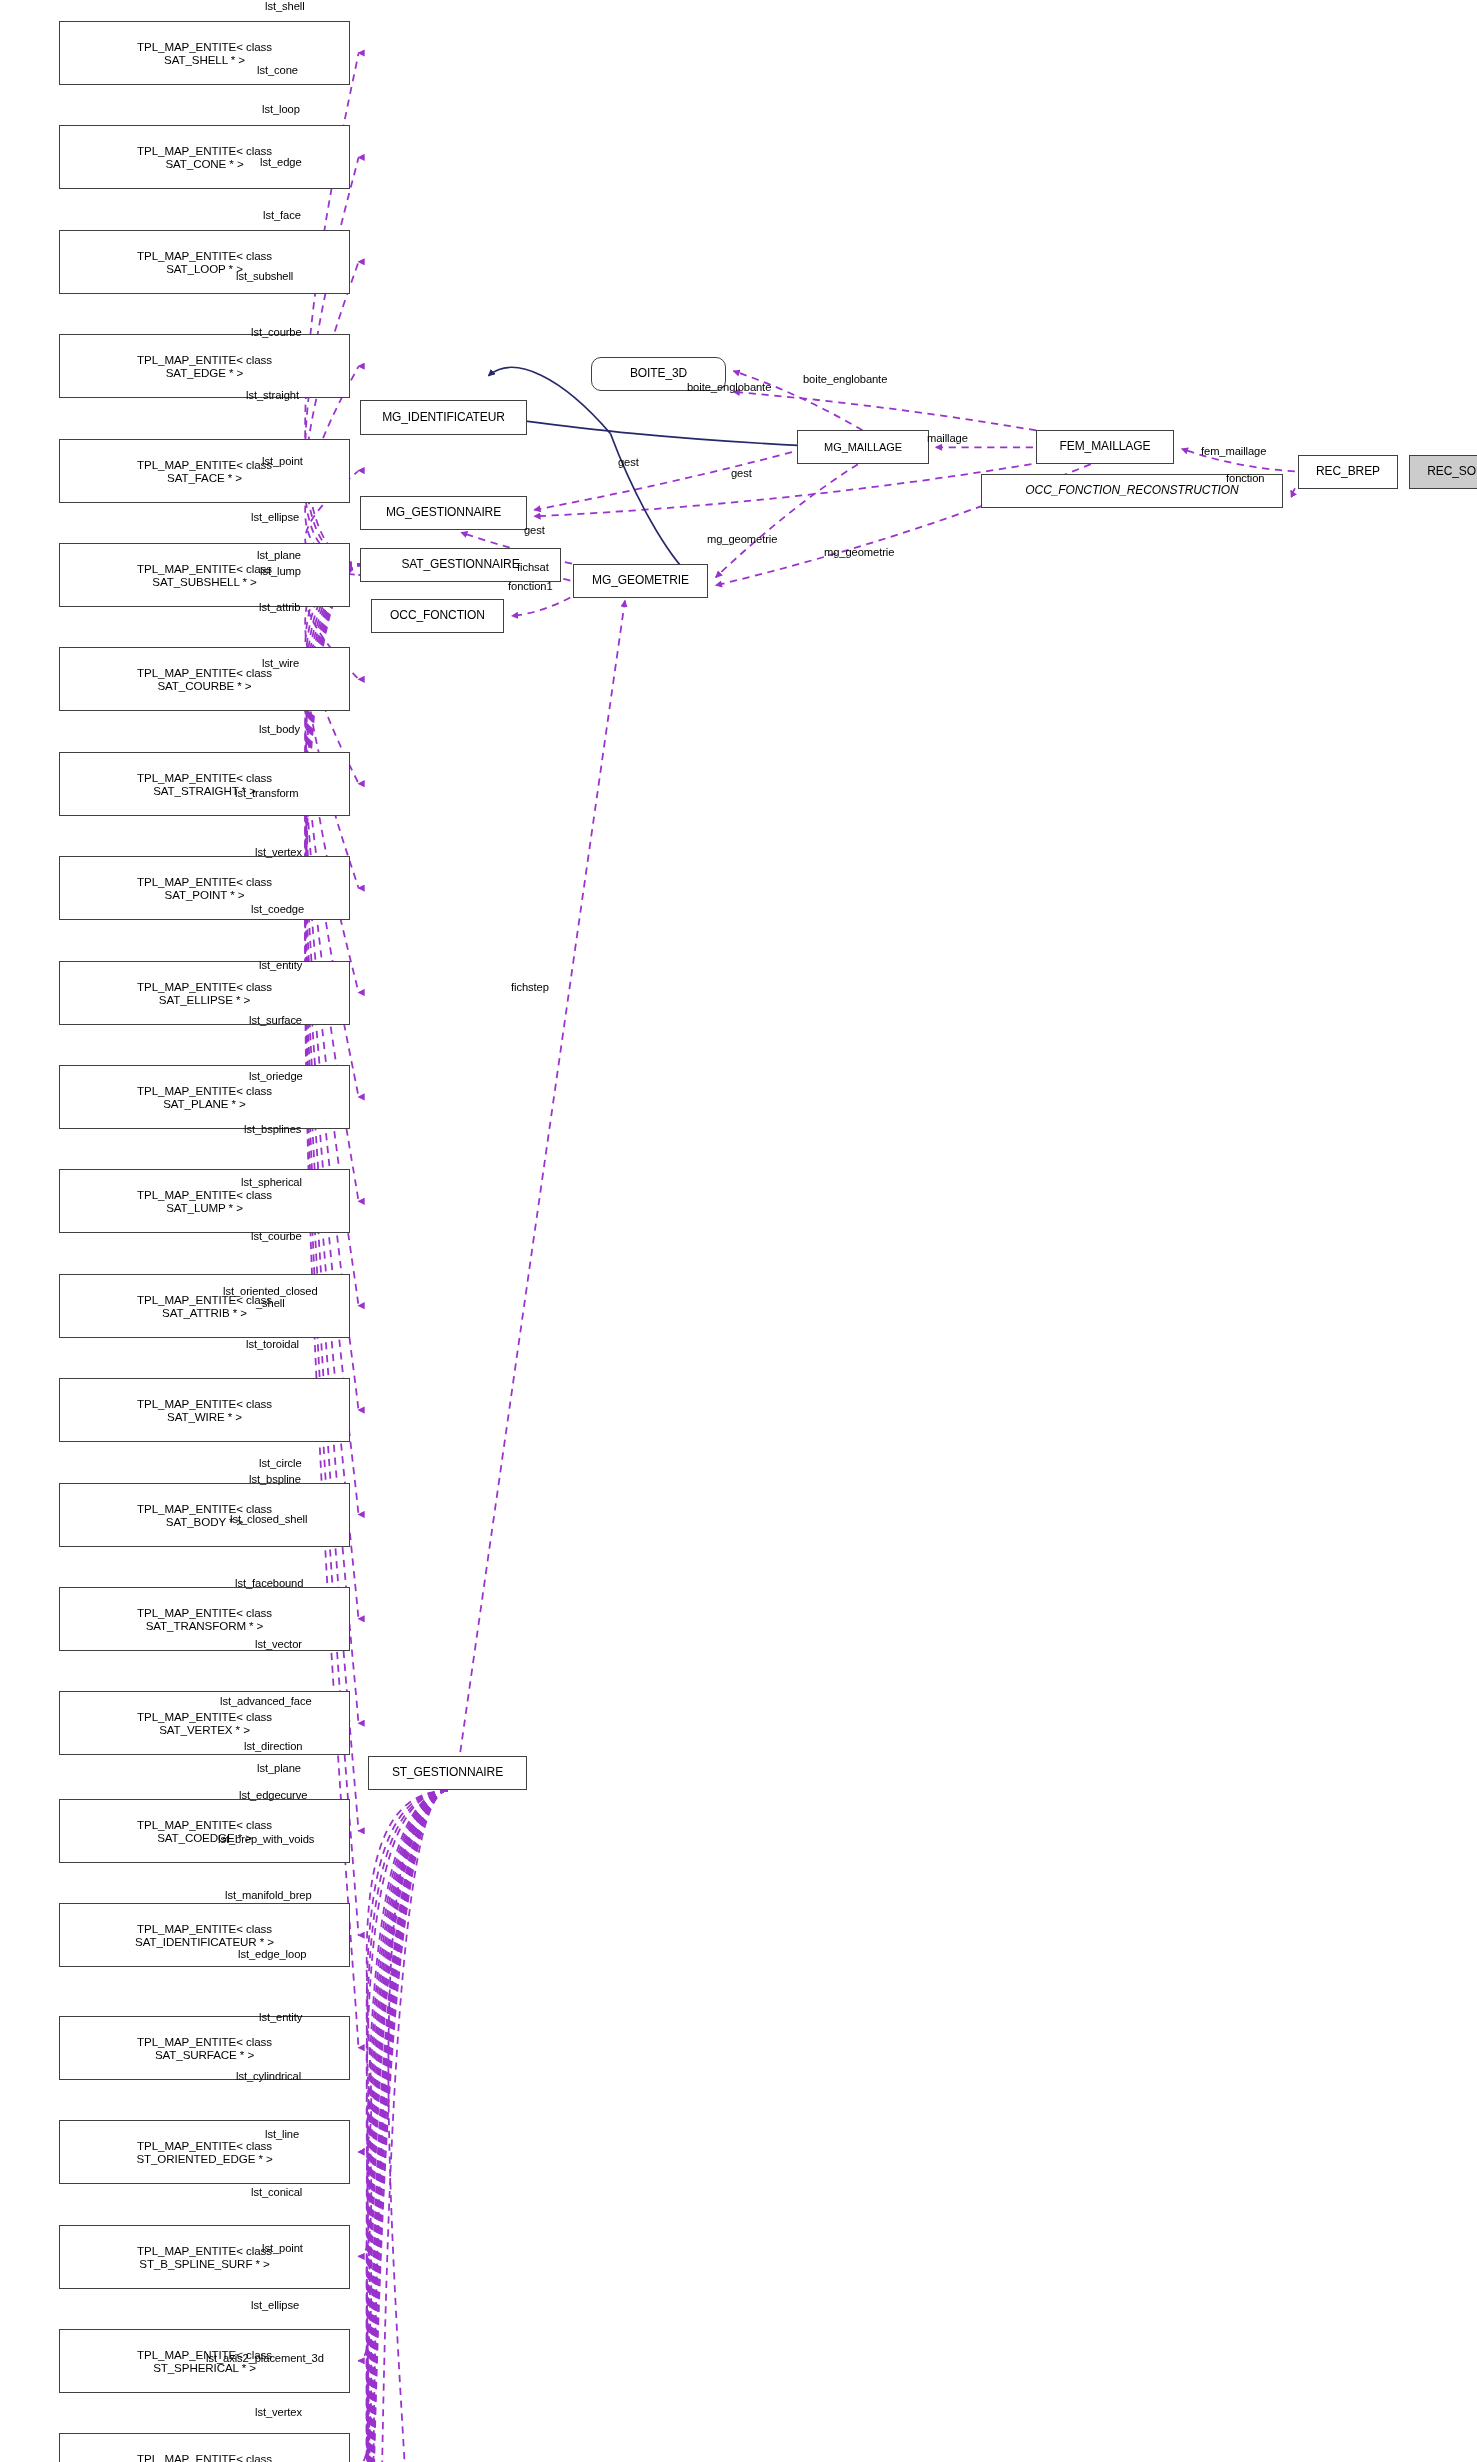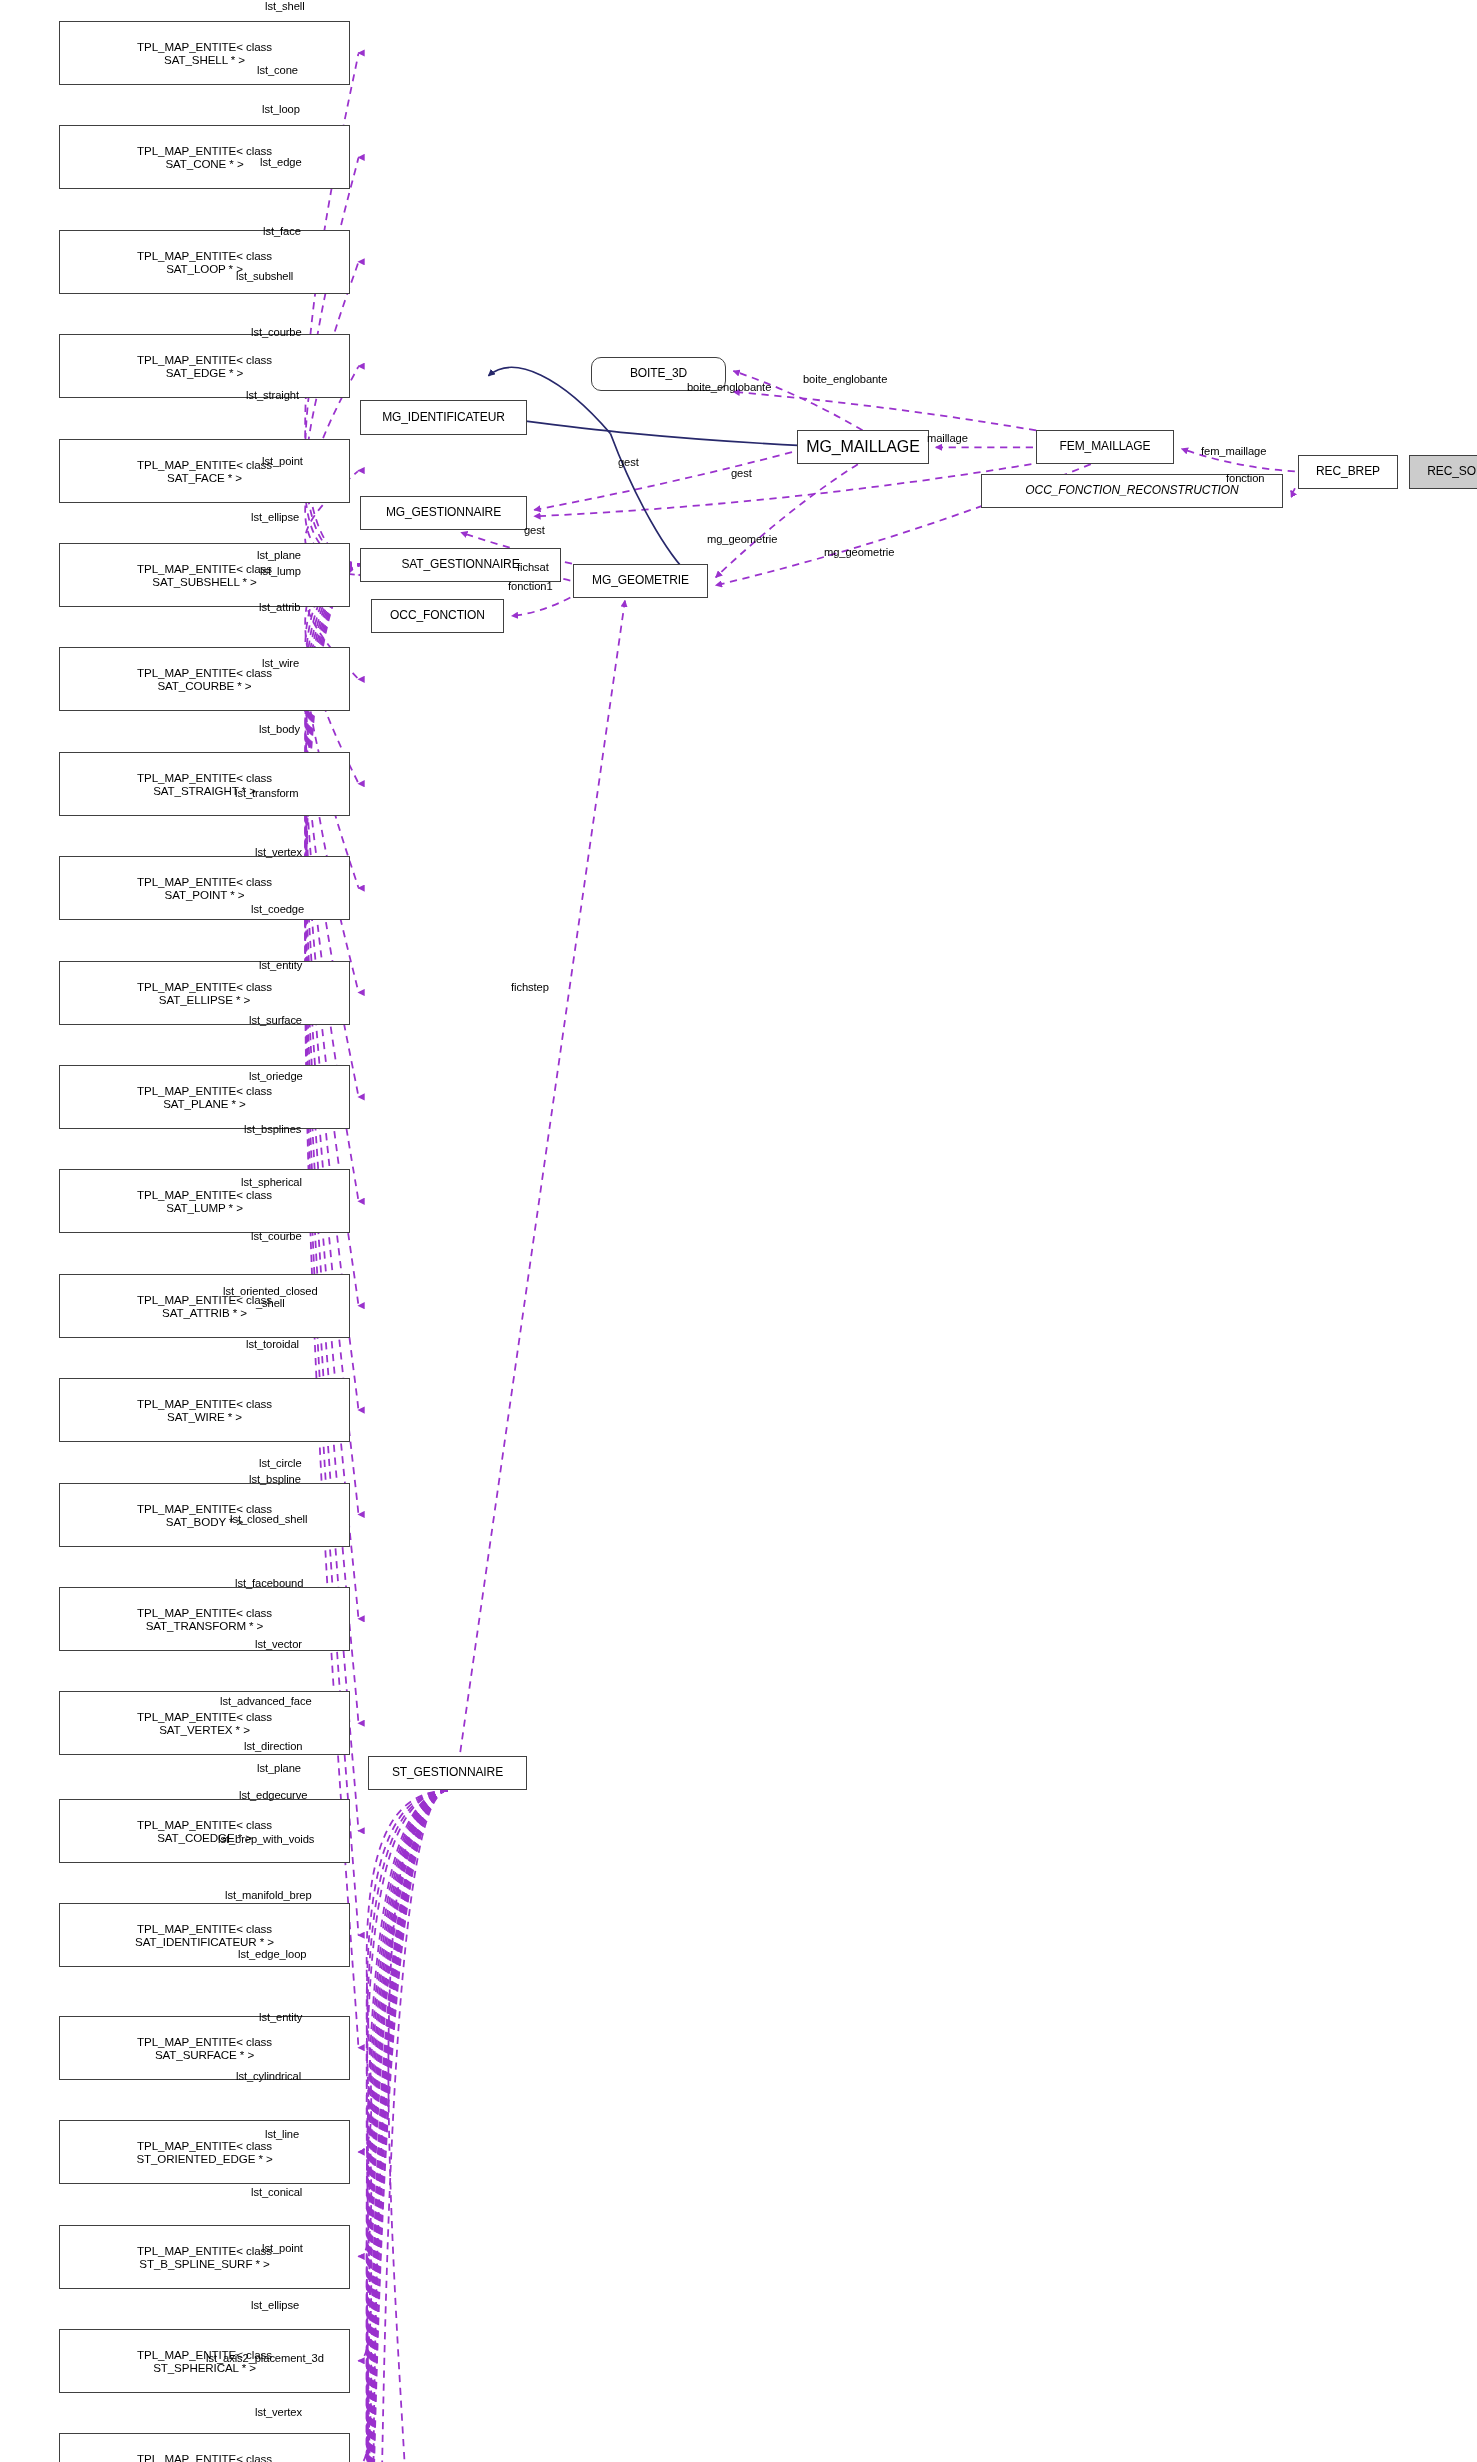--- a/index.html
+++ b/index.html
@@ -164,37 +164,37 @@
       <div class="node" style="left: 59px; top: 2120px; width: 291px; height: 64px;">TPL_MAP_ENTITE&lt; class
 ST_ORIENTED_EDGE * &gt;</div>
       <div class="node" style="left: 59px; top: 2225px; width: 291px; height: 64px;">TPL_MAP_ENTITE&lt; class
 ST_B_SPLINE_SURF * &gt;</div>
       <div class="node" style="left: 59px; top: 2329px; width: 291px; height: 64px;">TPL_MAP_ENTITE&lt; class
 ST_SPHERICAL * &gt;</div>
       <div class="node" style="left: 59px; top: 2433px; width: 291px; height: 64px;">TPL_MAP_ENTITE&lt; class
 ST_COURBE * &gt;</div>
       <div class="node single" style="left: 360px; top: 400px; width: 167px; height: 35px; font-size: 12px;">MG_IDENTIFICATEUR</div>
       <div class="node single" style="left: 591px; top: 357px; width: 135px; height: 34px; font-size: 12px; border-radius: 10px;">BOITE_3D</div>
-      <div class="node single" style="left: 797px; top: 430px; width: 132px; height: 34px; font-size: 16px;">MG_MAILLAGE</div>
+      <div class="node single" style="left: 797px; top: 430px; width: 132px; height: 34px; font-size: 11px;">MG_MAILLAGE</div>
       <div class="node single" style="left: 1036px; top: 430px; width: 138px; height: 34px; font-size: 12px;">FEM_MAILLAGE</div>
       <div class="node single" style="left: 1298px; top: 455px; width: 100px; height: 34px; font-size: 12px;">REC_BREP</div>
       <div class="node highlight single" style="left: 1409px; top: 455px; width: 120px; height: 34px; font-size: 12px;">REC_SOMMET</div>
       <div class="node single" style="left: 981px; top: 474px; width: 302px; height: 34px; font-size: 12px; font-style: italic;">OCC_FONCTION_RECONSTRUCTION</div>
       <div class="node single" style="left: 360px; top: 496px; width: 167px; height: 34px; font-size: 12px;">MG_GESTIONNAIRE</div>
       <div class="node single" style="left: 360px; top: 548px; width: 201px; height: 34px; font-size: 12px;">SAT_GESTIONNAIRE</div>
       <div class="node single" style="left: 573px; top: 564px; width: 135px; height: 34px; font-size: 12px;">MG_GEOMETRIE</div>
       <div class="node single" style="left: 371px; top: 599px; width: 133px; height: 34px; font-size: 12px;">OCC_FONCTION</div>
       <div class="node single" style="left: 368px; top: 1756px; width: 159px; height: 34px; font-size: 12px;">ST_GESTIONNAIRE</div>
     </div>
   <div id="labels">
       <div class="elabel" style="left: 265px; top: 0px;">lst_shell</div>
       <div class="elabel" style="left: 257px; top: 64px;">lst_cone</div>
       <div class="elabel" style="left: 262px; top: 103px;">lst_loop</div>
       <div class="elabel" style="left: 260px; top: 156px;">lst_edge</div>
-      <div class="elabel" style="left: 263px; top: 209px; margin-top: 16px;">lst_face</div>
+      <div class="elabel" style="left: 263px; top: 209px;">lst_face</div>
       <div class="elabel" style="left: 236px; top: 270px;">lst_subshell</div>
       <div class="elabel" style="left: 251px; top: 326px;">lst_courbe</div>
       <div class="elabel" style="left: 246px; top: 389px;">lst_straight</div>
       <div class="elabel" style="left: 262px; top: 455px;">lst_point</div>
       <div class="elabel" style="left: 251px; top: 511px;">lst_ellipse</div>
       <div class="elabel" style="left: 257px; top: 549px;">lst_plane</div>
       <div class="elabel" style="left: 260px; top: 565px;">lst_lump</div>
       <div class="elabel" style="left: 259px; top: 601px;">lst_attrib</div>
       <div class="elabel" style="left: 262px; top: 657px;">lst_wire</div>
       <div class="elabel" style="left: 259px; top: 723px;">lst_body</div>

